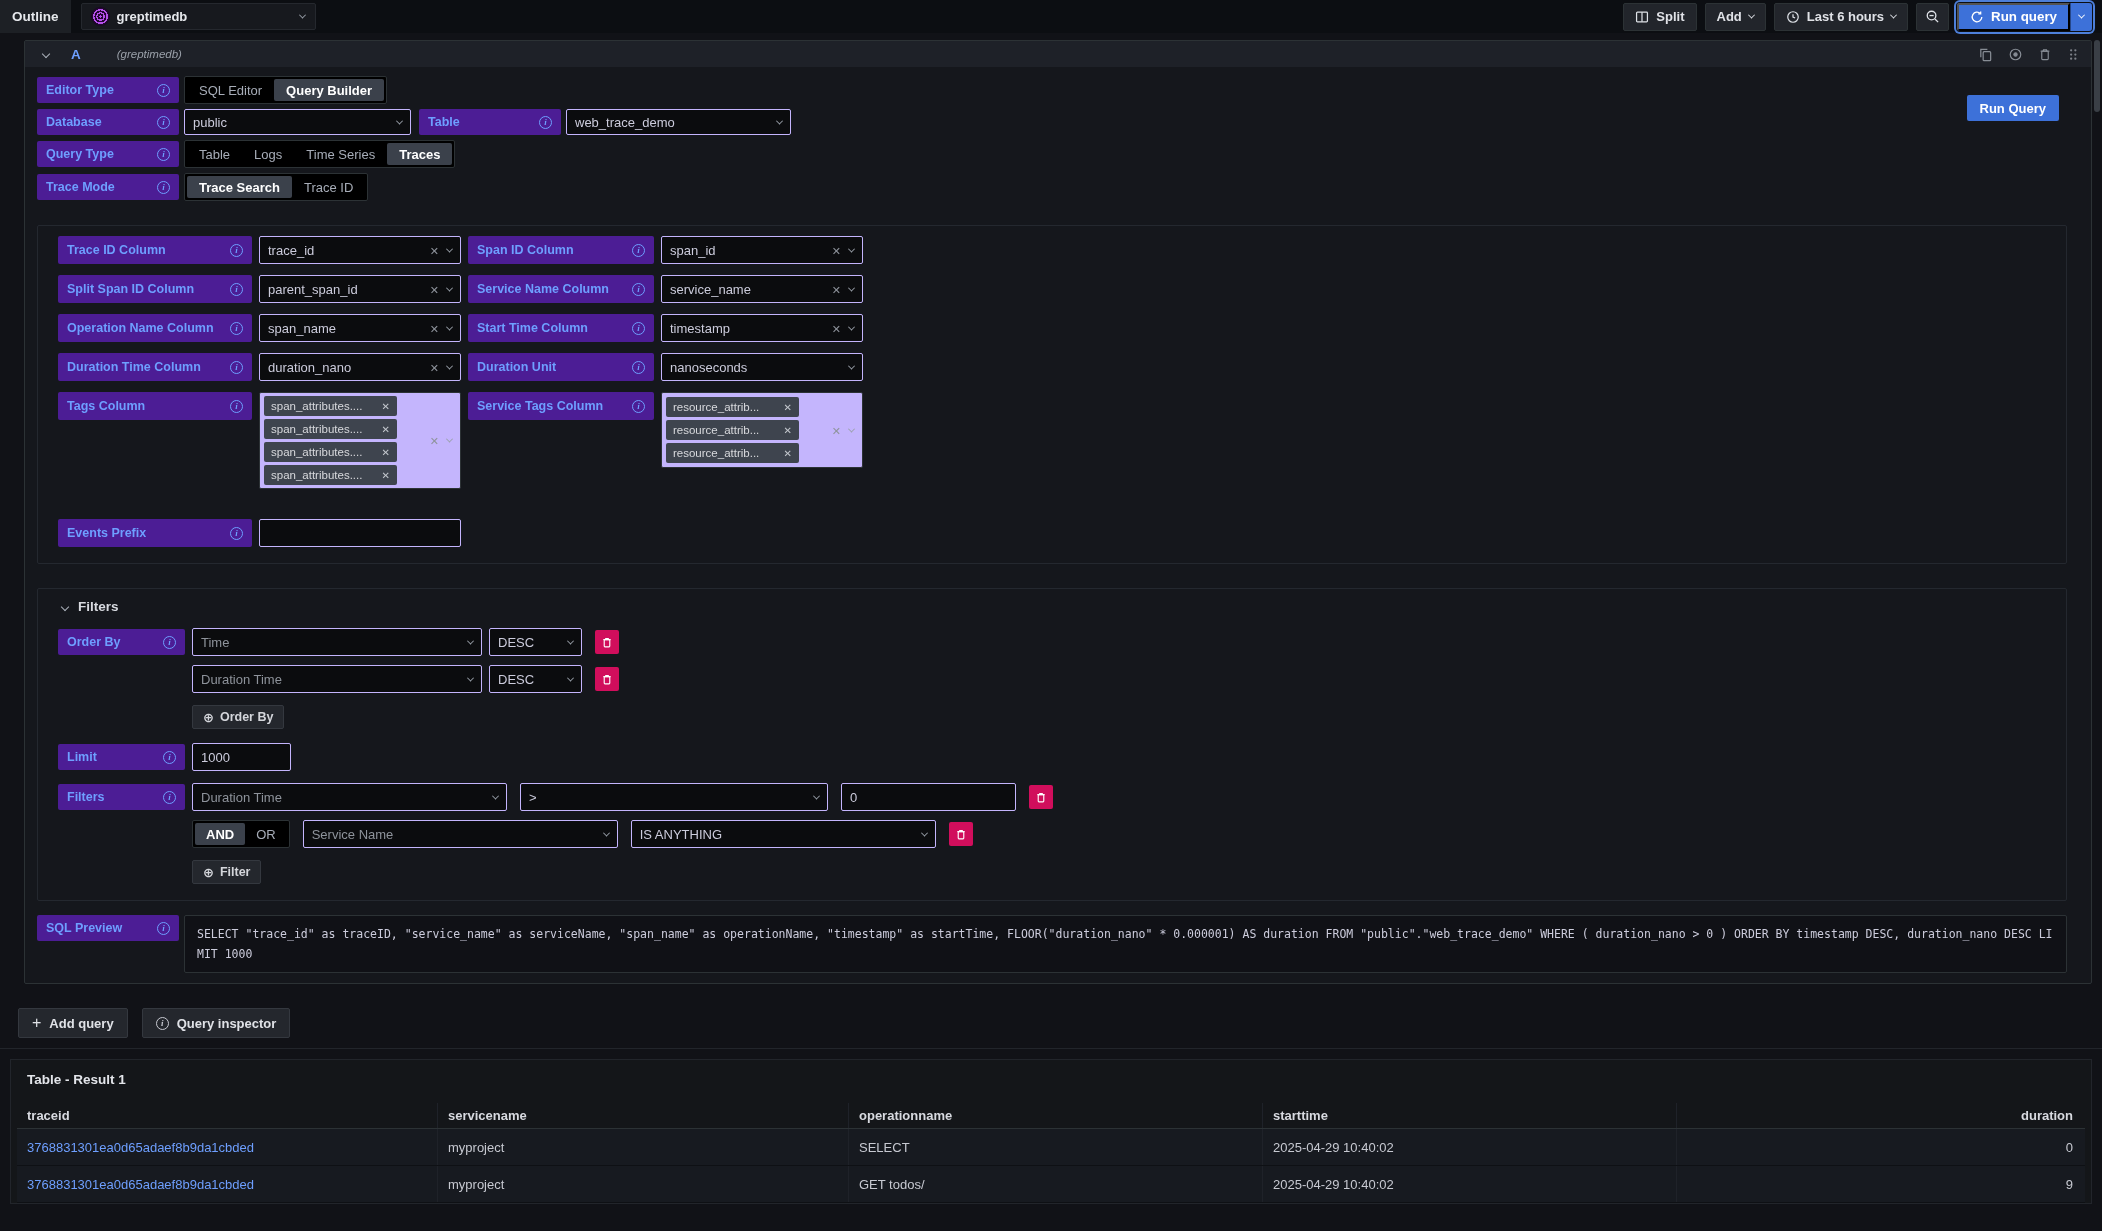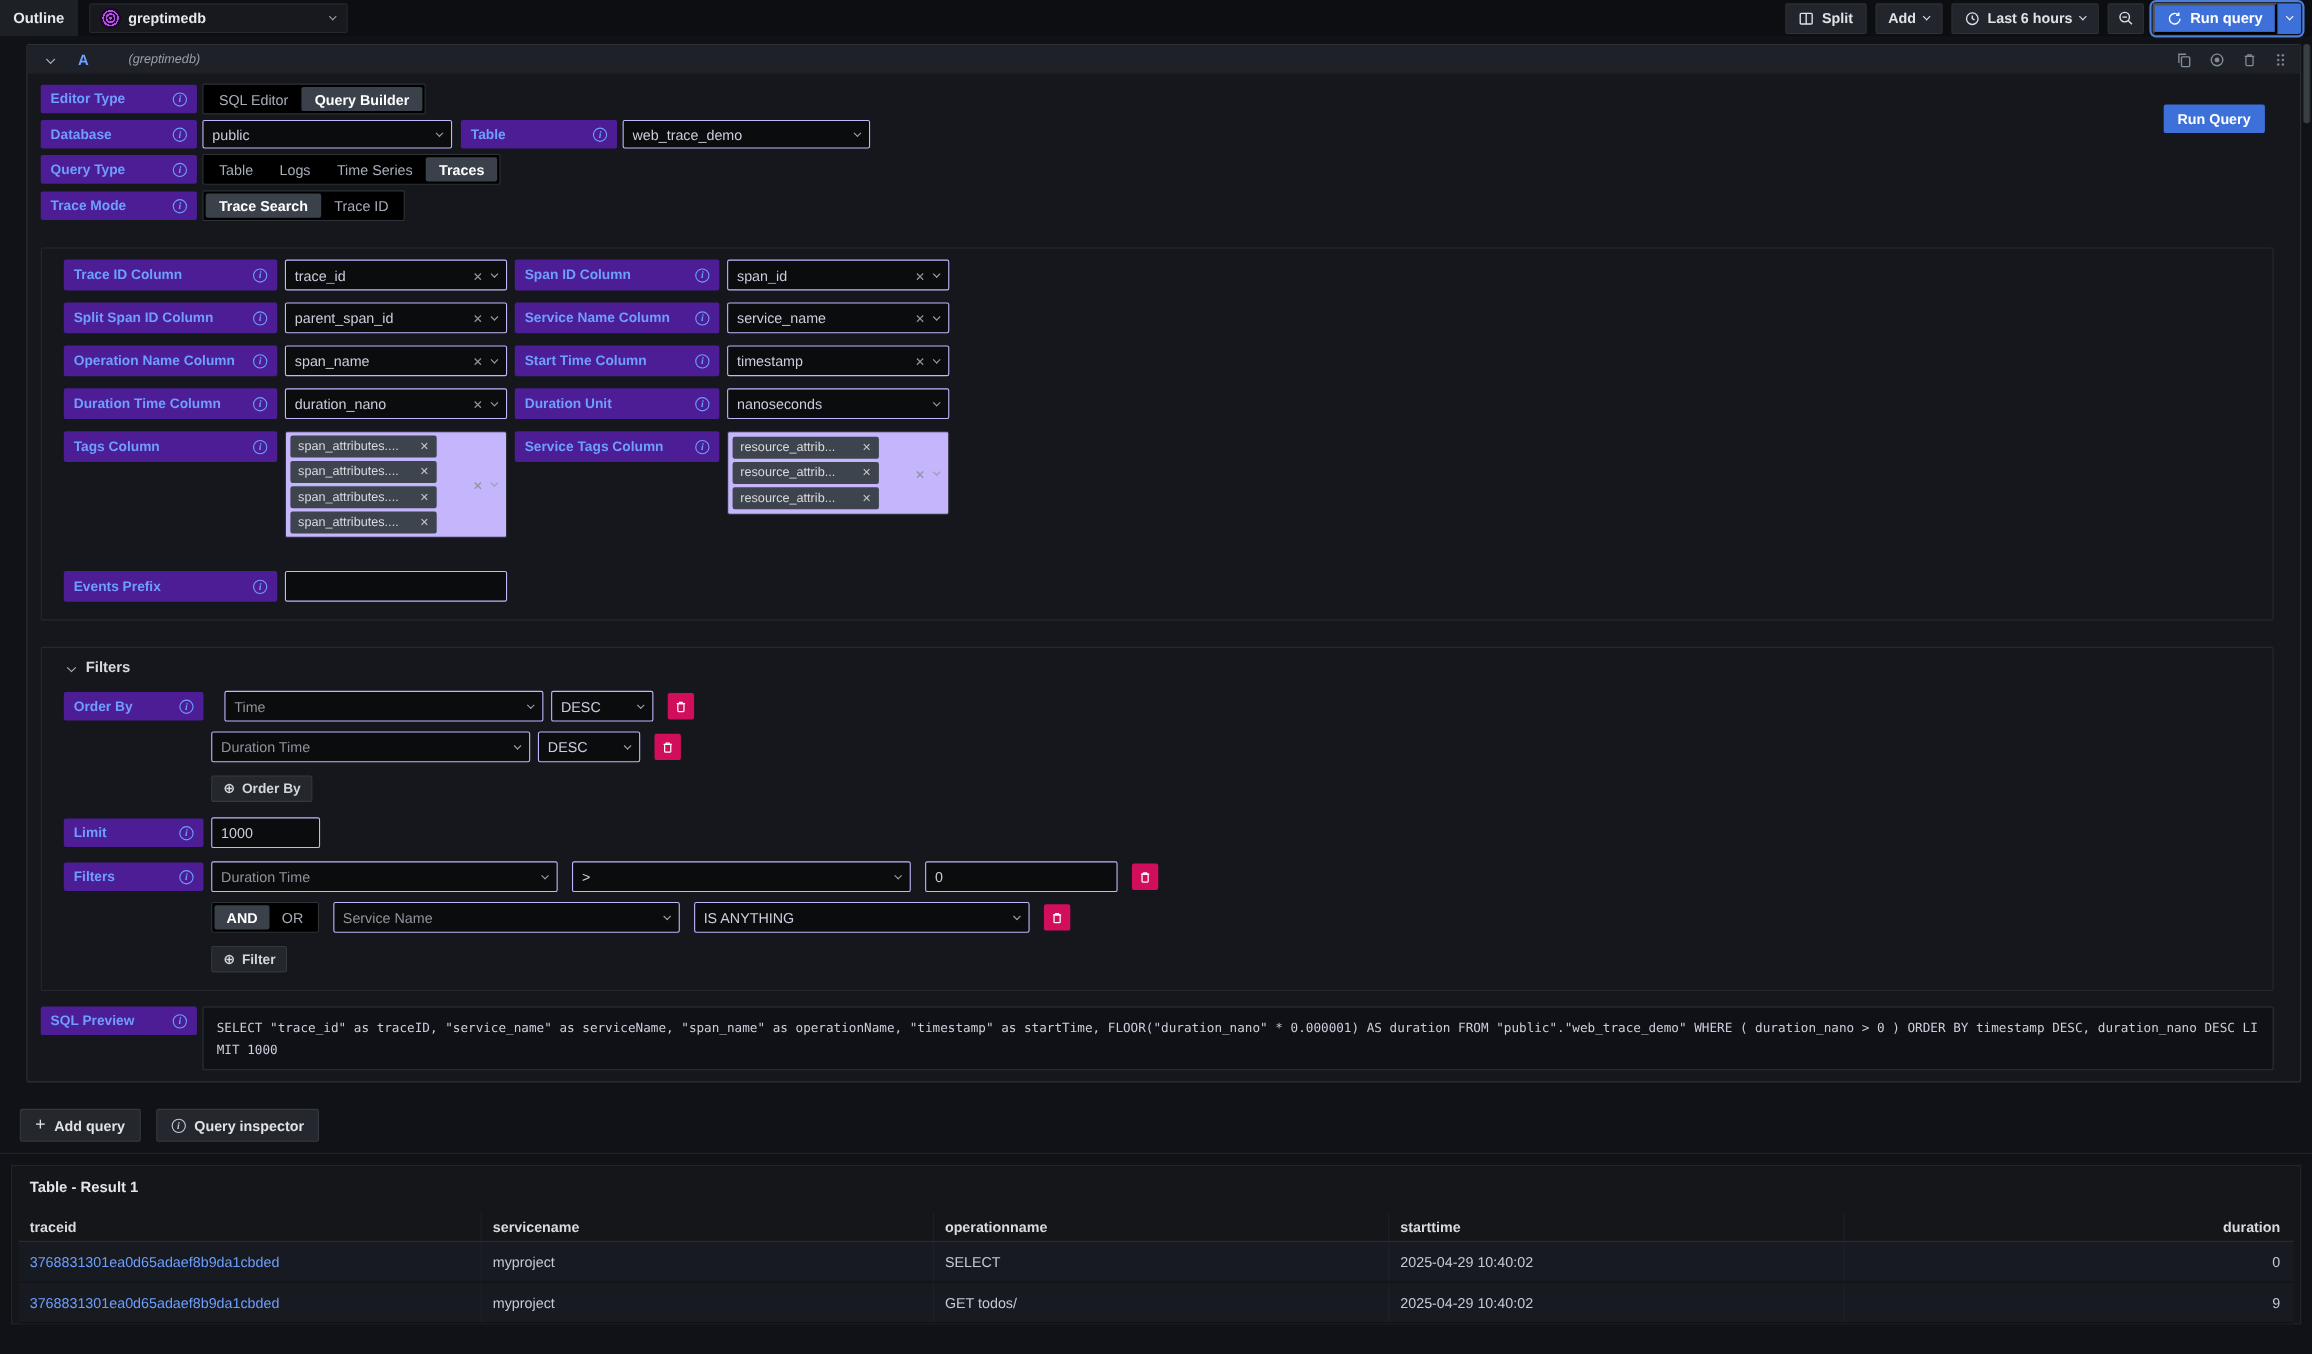--- a/index.html
+++ b/index.html
@@ -413,21 +413,21 @@
           <span class="sec-chev"></span>
           <span>Filters</span>
         </div>
 
         
         <div class="frow">
           <div class="lblchip w127">
               <span>Order By</span>
               <span class="info"></span>
             </div>
-          <div class="select h28" style="width:290px;margin-left:19px;">
+          <div class="select h28" style="width:290px;margin-left:7px;">
               <span class="val ph">Time</span>
               <span class="ctrl">
                 <span class="chev"></span>
               </span>
             </div>
           <div class="select h28" style="width:93px;margin-left:7px;">
               <span class="val">DESC</span>
               <span class="ctrl">
                 <span class="chev"></span>
               </span>

